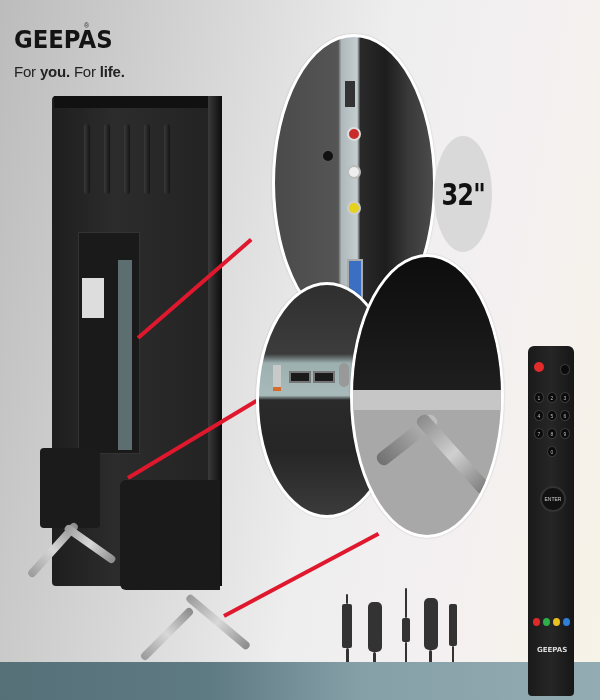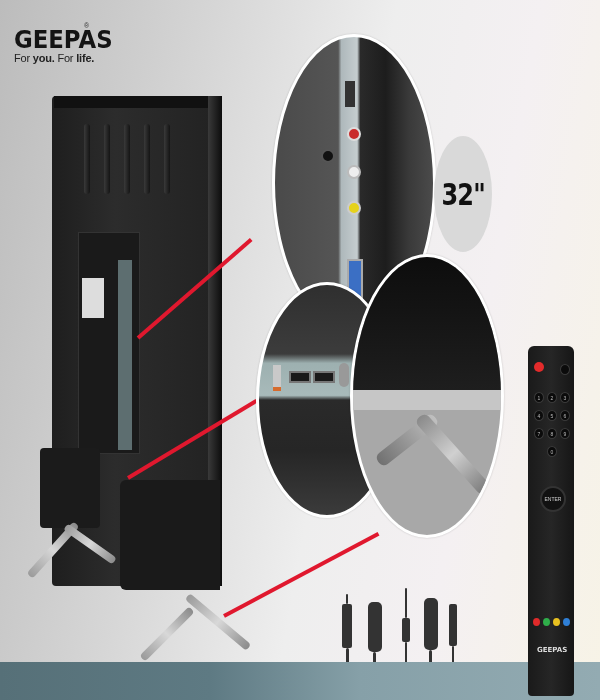--- a/index.html
+++ b/index.html
@@ -3,21 +3,21 @@
 <meta charset="utf-8">
 <style>
   html,body{margin:0;padding:0;}
   body{width:600px;height:700px;overflow:hidden;position:relative;font-family:"Liberation Sans",sans-serif;
     background:linear-gradient(100deg,#bcbcbc 0%,#d6d6d6 30%,#eeeeee 55%,#f4f0f2 75%,#f7f3e6 100%);}
   .abs{position:absolute;}
   
   .logo{left:14px;top:28px;}
   .logo-word{font-family:"DejaVu Sans",sans-serif;font-weight:900;font-size:24px;letter-spacing:0px;color:#141414;transform:scaleX(0.95);transform-origin:left;display:block;line-height:24px;}
   .logo-reg{position:absolute;left:70px;top:-6px;font-size:7px;color:#333;}
-  .logo-tag{font-size:11px;color:#222;margin-top:0;display:block;letter-spacing:-0.2px;}
+  .logo-tag{font-size:15px;color:#222;margin-top:11px;display:block;letter-spacing:-0.2px;}
   .logo-tag b{font-weight:700;}
   
   .band{left:0;top:662px;width:600px;height:38px;background:linear-gradient(90deg,#567078 0%,#5e7a83 35%,#86a0a8 60%,#93abb2 100%);}
   
   .tv-body{left:52px;top:96px;width:158px;height:490px;background:linear-gradient(90deg,#1e1e1e,#2c2c2c 40%,#232323);border-radius:4px 2px 2px 4px;}
   .tv-edge{left:208px;top:96px;width:14px;height:490px;background:linear-gradient(90deg,#3a3a3a,#0c0c0c);}
   .tv-top{left:54px;top:96px;width:166px;height:12px;background:#111;}
   .rib{width:6px;height:70px;border-radius:4px;background:linear-gradient(90deg,#3a3a3a,#141414);top:124px;}
   .panel{left:78px;top:232px;width:60px;height:220px;background:#1a1a1a;border:1px solid #333;}
   .label-card{left:82px;top:278px;width:22px;height:40px;background:#ddd;}

